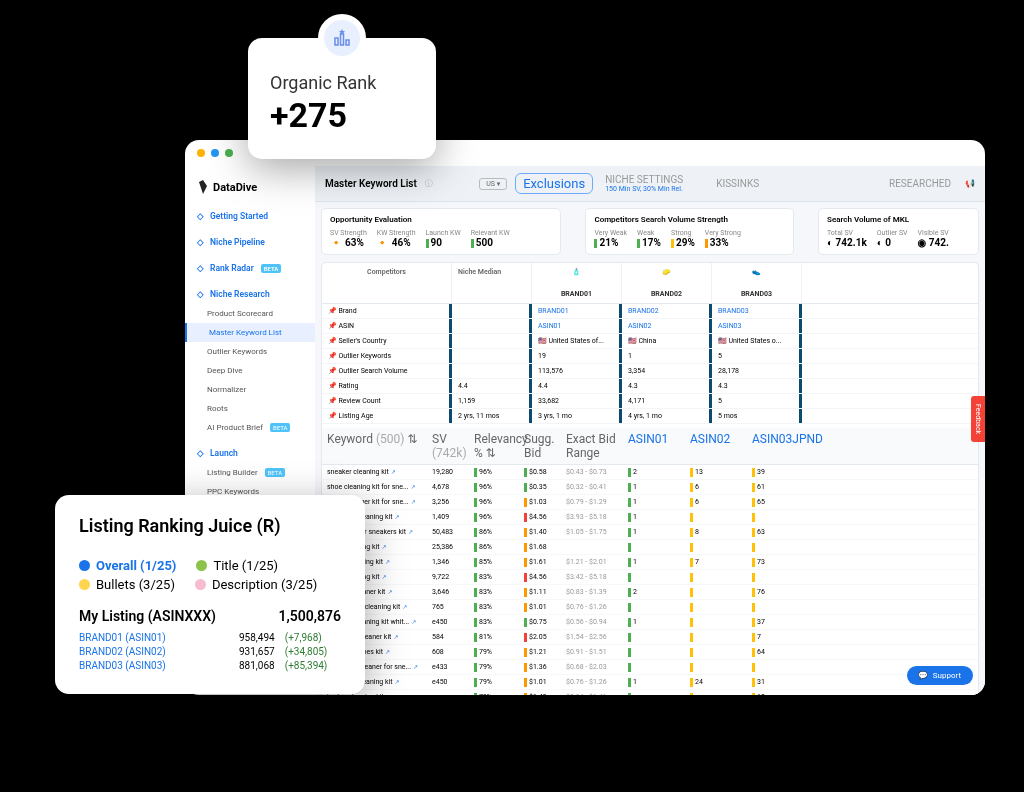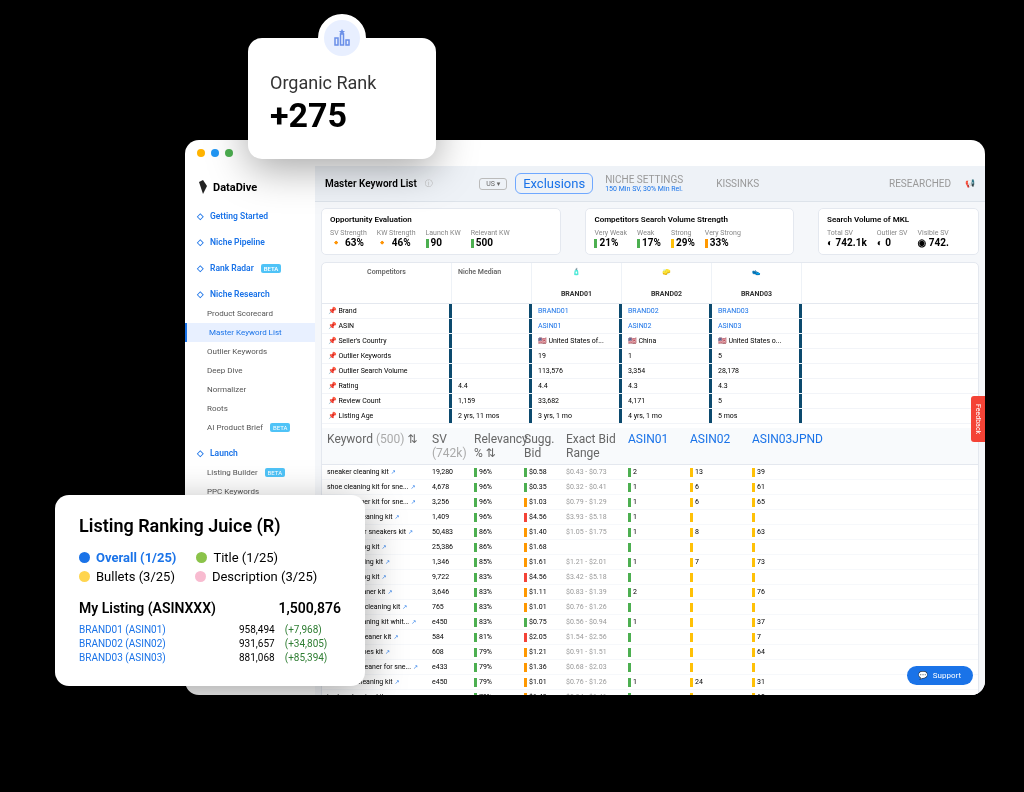--- a/index.html
+++ b/index.html
@@ -47,21 +47,21 @@
 .kw-hdr>div{padding:4px 5px}
 .kw-row{display:flex;border-bottom:1px solid #f6f8fb;font-size:7px}
 .kw-row>div{padding:2.5px 5px;white-space:nowrap;overflow:hidden}
 .c-kw{width:105px}.c-sv{width:42px}.c-rel{width:50px}.c-bid{width:42px}.c-rng{width:62px}.c-b{width:62px}
 .bar{display:inline-block;width:3px;height:9px;vertical-align:middle;margin-right:2px}
 .g{background:#4caf50}.y{background:#ffc107}.o{background:#ff9800}.r{background:#f44336}
 .ext{color:#1a73e8;font-size:6px;margin-left:2px}
 .support{position:absolute;right:12px;bottom:10px;background:#1a73e8;color:#fff;padding:5px 12px;border-radius:14px;font-size:8px;display:flex;align-items:center;gap:4px}
 .feedback{position:absolute;right:0;top:230px;background:#f44336;color:#fff;writing-mode:vertical-rl;padding:8px 3px;font-size:7px;border-radius:3px 0 0 3px}
 .float-bot{position:absolute;left:55px;top:495px;width:310px;padding:20px 24px;z-index:30}
-.float-bot h2{font-size:18px;font-weight:600;margin-bottom:14px}
+.float-bot h2{font-size:18px;font-weight:600;margin-bottom:22px}
 .leg{display:flex;flex-wrap:wrap;gap:4px 20px;font-size:13px;margin-bottom:16px}
 .leg span{display:flex;align-items:center;gap:6px}
 .ldot{width:11px;height:11px;border-radius:50%}
 .my-listing{display:flex;justify-content:space-between;font-weight:600;font-size:14px;margin-bottom:8px}
 .brand-row{display:flex;align-items:baseline;font-size:10px;margin-bottom:3px;gap:10px}
 .brand-row .bn{color:#1a73e8;width:150px}
 .brand-row .delta{color:#2e7d32}
 .pill{border:1px solid #bbb;border-radius:3px;padding:1px 6px;font-size:7px;color:#666}
 .excl{border:1px solid #6fa8ff;color:#1a73e8;border-radius:6px;padding:2px 7px;font-size:13px}
 .info{color:#999;font-size:10px}

